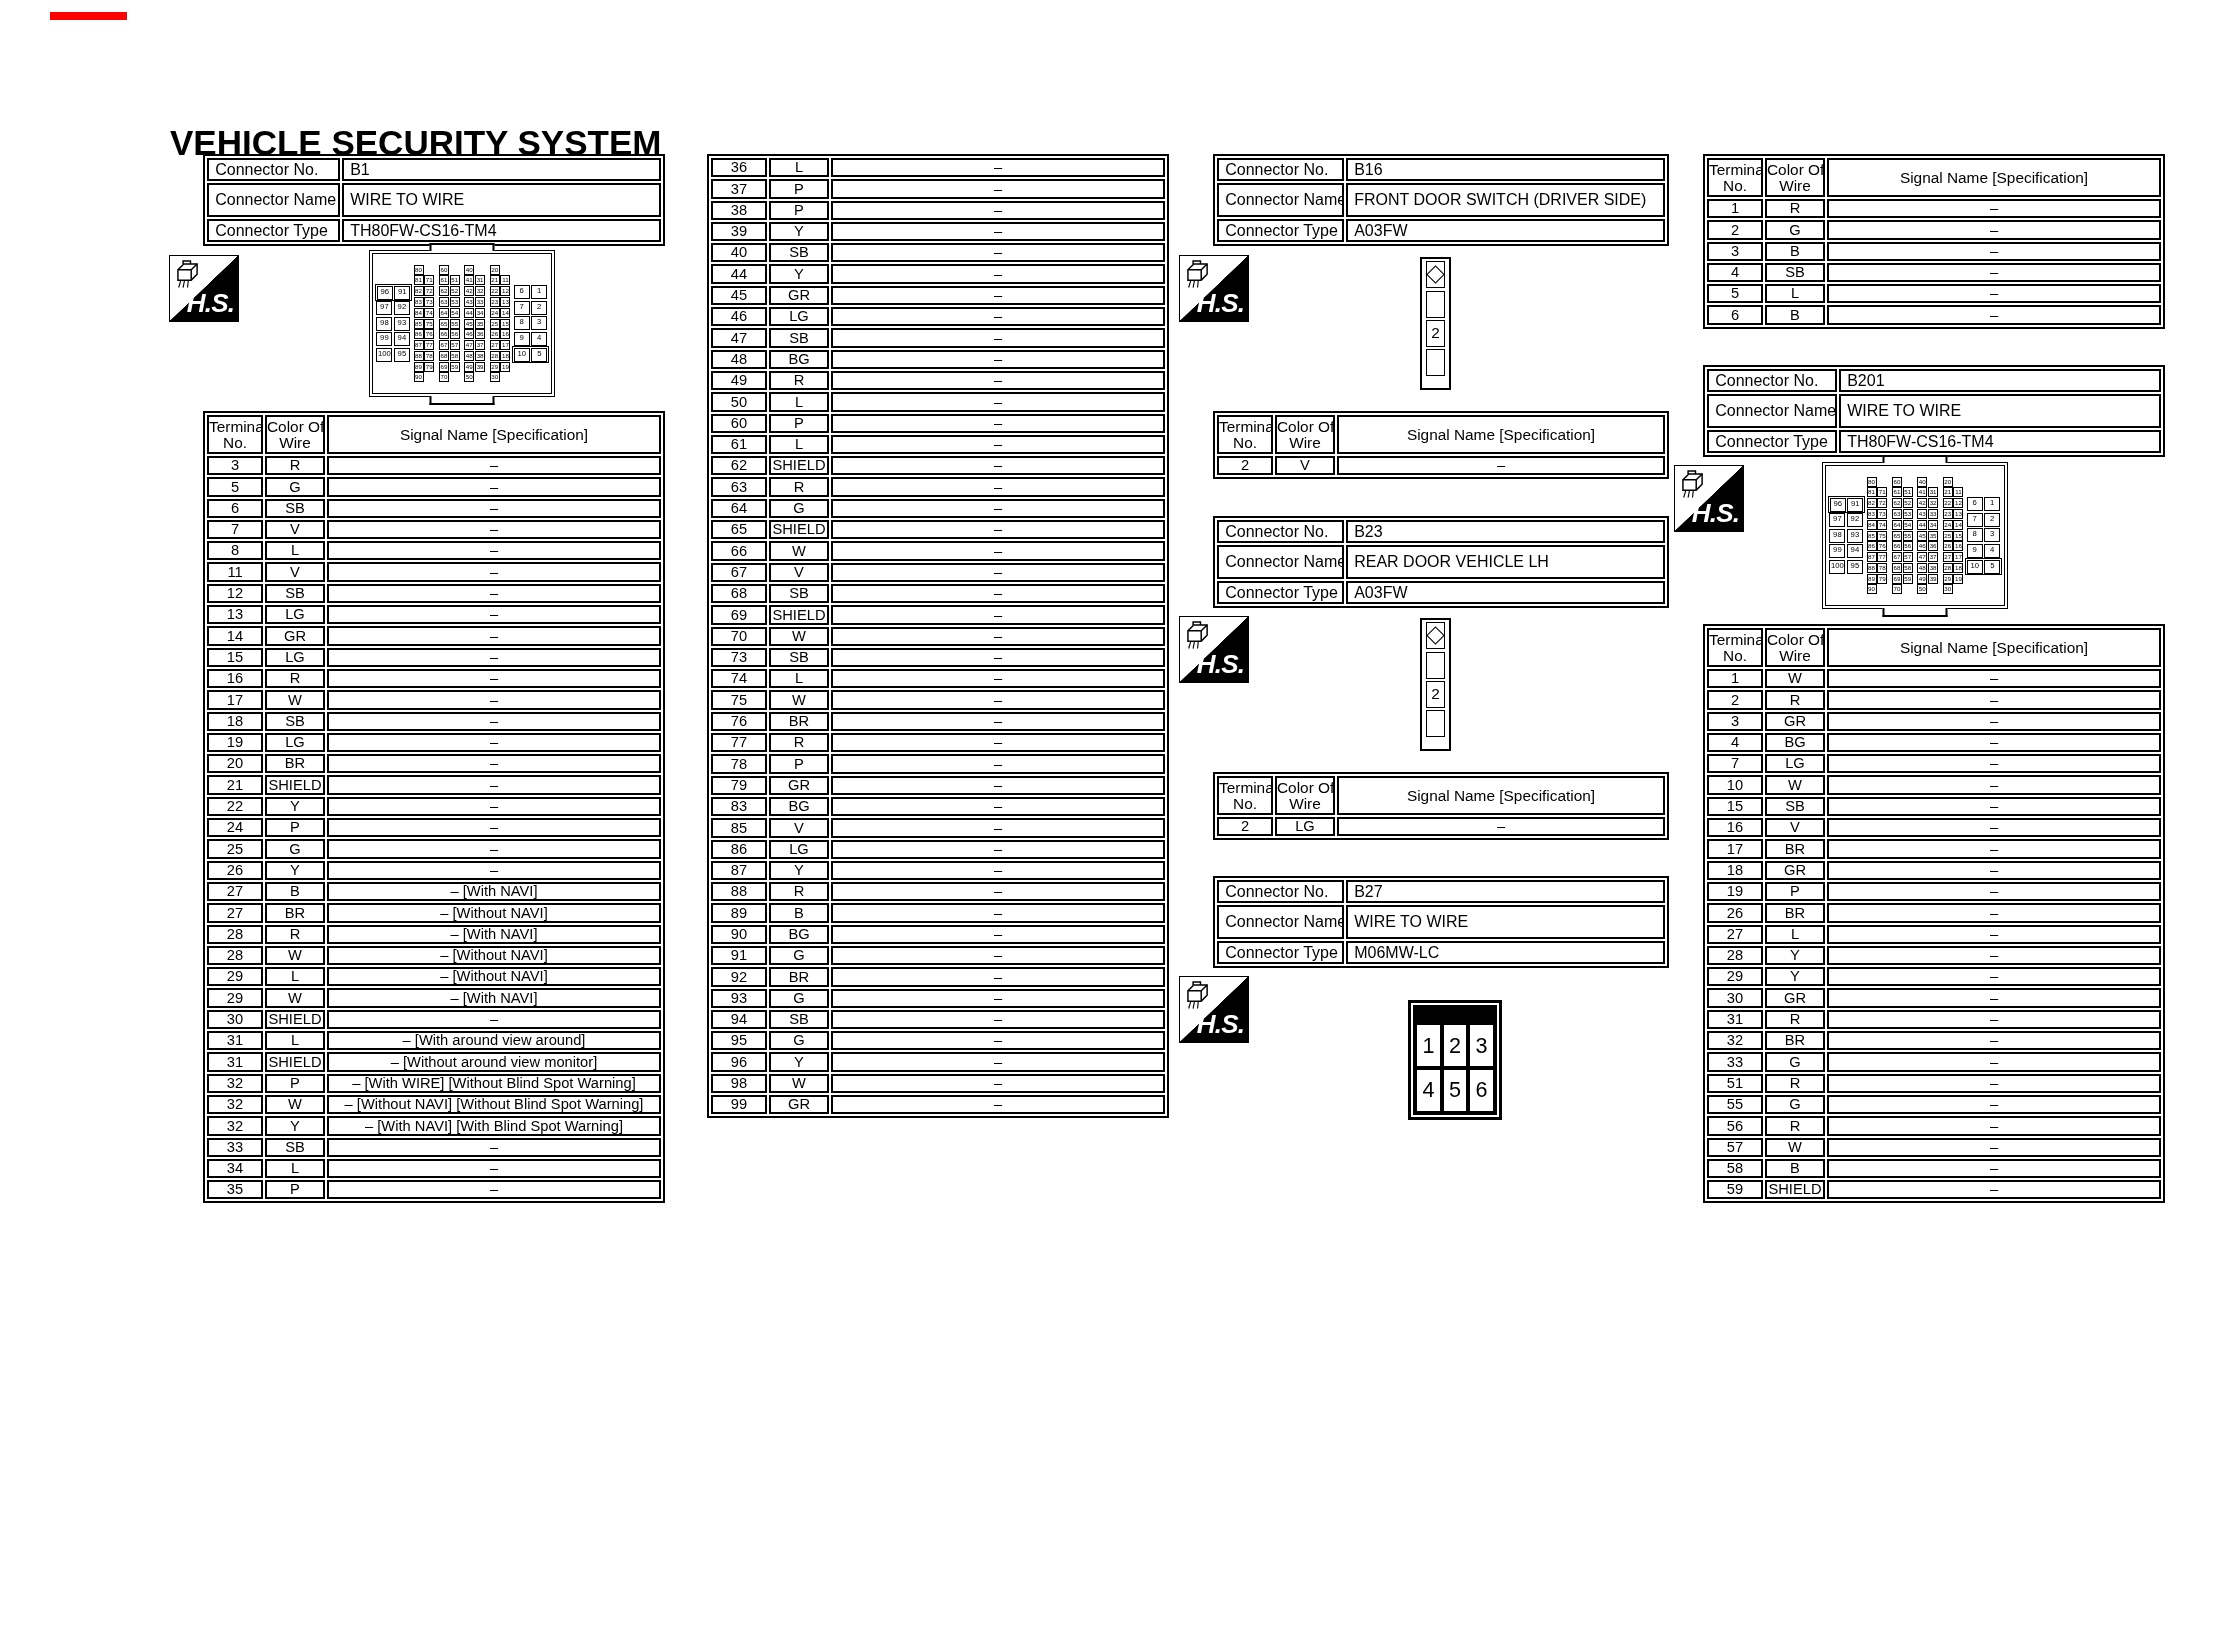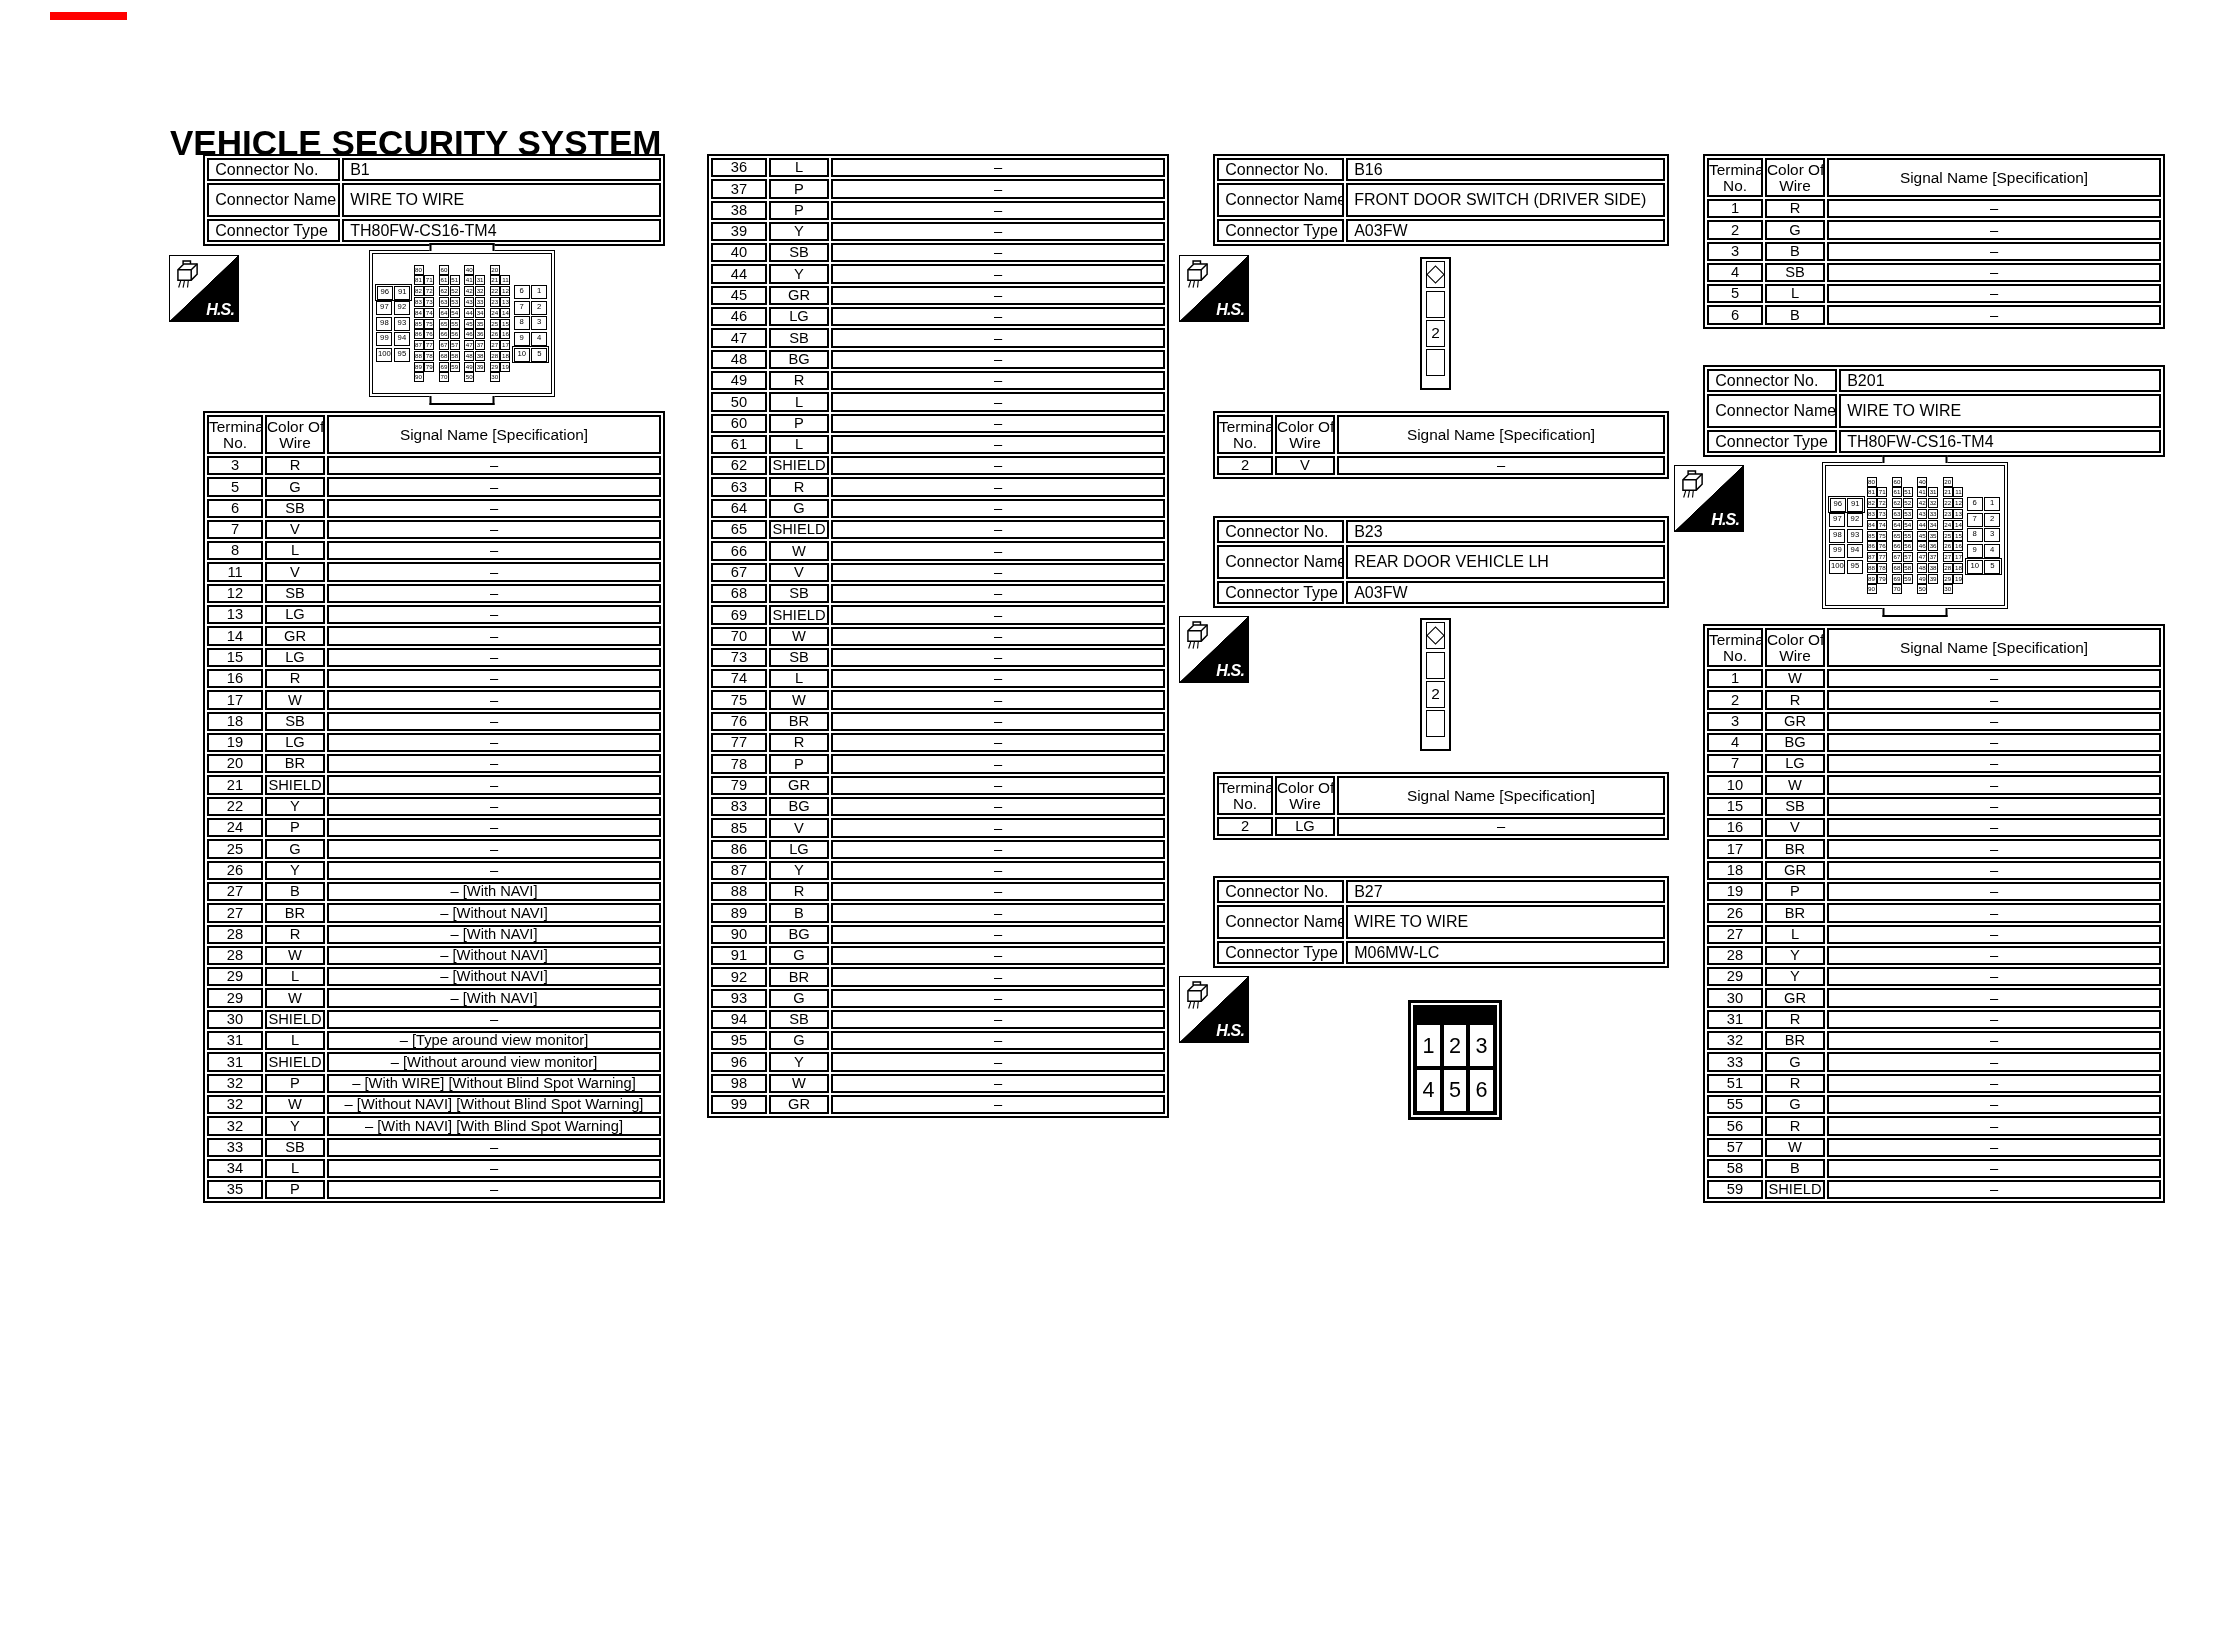--- a/index.html
+++ b/index.html
@@ -18,21 +18,21 @@
   table.info tr:nth-child(3) td{height:23px;}
 
   
   table.term{border-collapse:separate;border-spacing:2.3px;border:2.3px solid #000;table-layout:fixed;background:#fff;}
   table.term th,table.term td{border:2.3px solid #000;box-sizing:border-box;text-align:center;padding:0;white-space:nowrap;overflow:hidden;}
   table.term td{height:19.3px;font-size:14.7px;line-height:14.7px;}
   table.term th{height:39px;font-size:15.4px;line-height:16px;font-weight:normal;}
 
   
   .hs{position:absolute;width:68px;height:65px;border:1.5px solid #000;background:linear-gradient(to bottom right,#fff 49.5%,#000 50%);overflow:hidden;}
-  .hs .hs-label{position:absolute;right:3.9px;bottom:2.3px;color:#fff;font-weight:bold;font-style:italic;font-size:16px;letter-spacing:-0.8px;}
+  .hs .hs-label{position:absolute;right:3.9px;bottom:2.3px;color:#fff;font-weight:bold;font-style:italic;font-size:26px;letter-spacing:-0.8px;}
   .hs svg{position:absolute;left:2.3px;top:2.3px;}
 
   
   .bigconn{position:absolute;width:184px;height:145px;border:1.5px solid #000;background:#fff;}
   .bigconn .inframe{position:absolute;inset:2.3px;border:1.5px solid #000;display:flex;align-items:center;justify-content:space-between;padding:3.1px;}
   .bigconn .tab{position:absolute;left:50%;transform:translateX(-50%);width:65px;height:8.5px;border:2.3px solid #000;background:#fff;box-sizing:border-box;}
   .bigconn .tab.top{top:-8.5px;border-bottom:none;}
   .bigconn .tab.bot{bottom:-8.5px;border-top:none;}
   .bc-block{display:flex;flex-direction:column;gap:1.5px;}
   .bc-row{display:flex;gap:1.5px;}
@@ -458,21 +458,21 @@
         <td>– [With NAVI]</td>
       </tr>
       <tr>
         <td>30</td>
         <td>SHIELD</td>
         <td>–</td>
       </tr>
       <tr>
         <td>31</td>
         <td>L</td>
-        <td>– [Type around view monitor]</td>
+        <td>– [With around view around]</td>
       </tr>
       <tr>
         <td>31</td>
         <td>SHIELD</td>
         <td>– [Without around view monitor]</td>
       </tr>
       <tr>
         <td>32</td>
         <td>P</td>
         <td>– [With WIRE] [Without Blind Spot Warning]</td>

